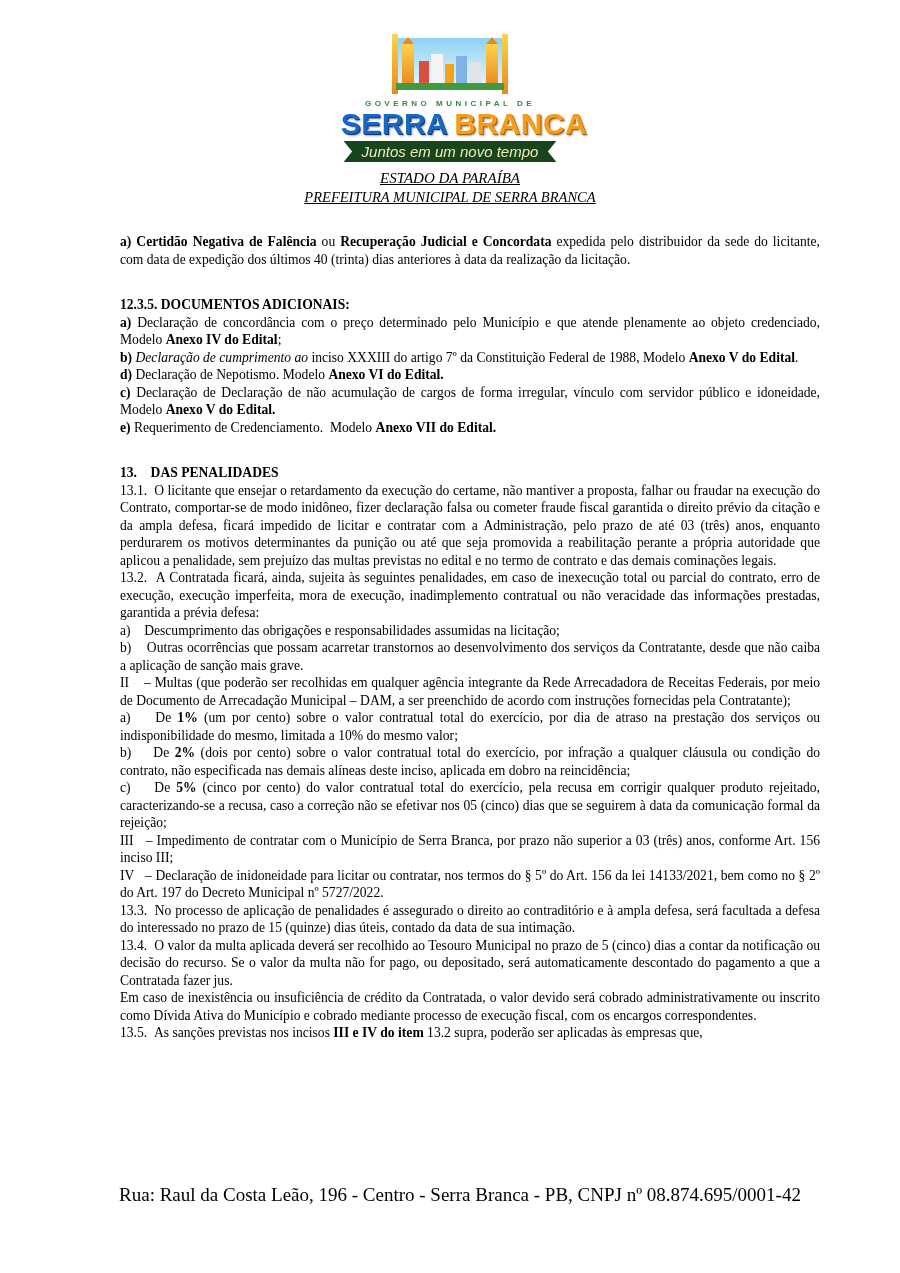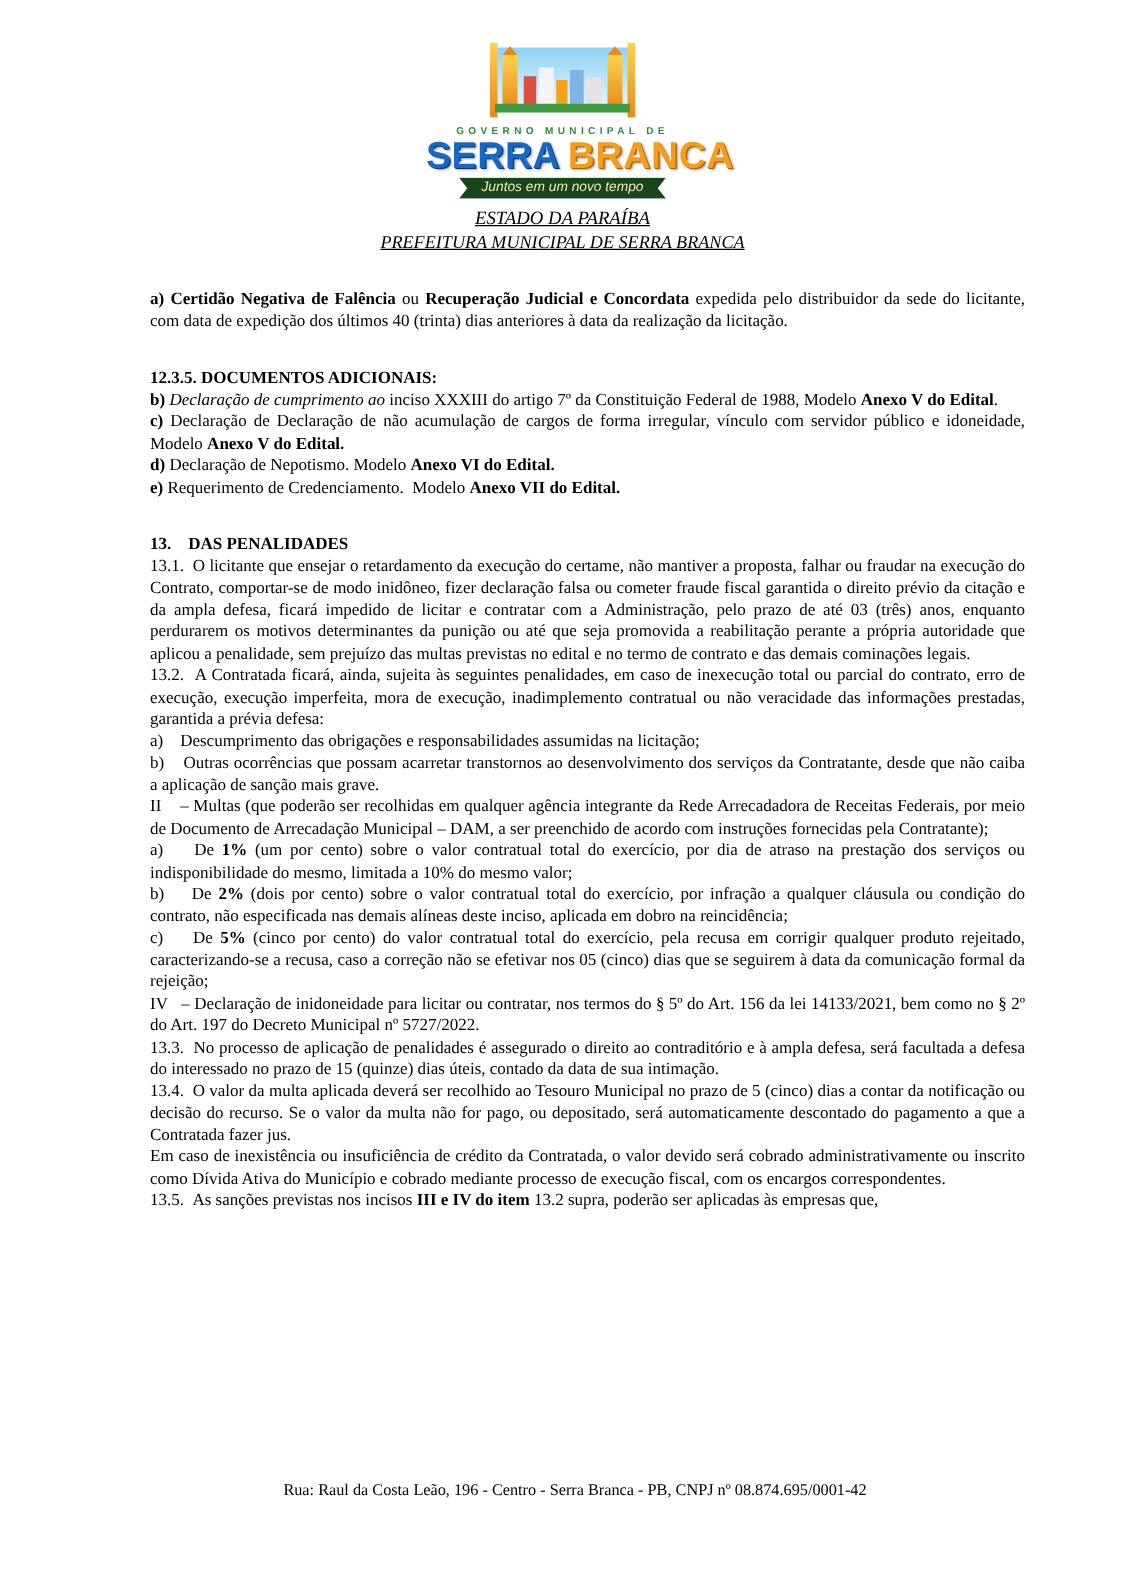--- a/index.html
+++ b/index.html
@@ -35,21 +35,21 @@
   }
   .cityname .branca {
     color: var(--branca-orange, #f59d1a);
     text-shadow: -1px -1px 0 #fff, 1px 1px 0 #a86300, 2px 2px 2px rgba(0,0,0,.35);
   }
   .ribbon {
     display: inline-block;
     background: var(--ribbon-green, #17461d);
     color: #f2e9b8;
     font-family: "Liberation Sans", sans-serif;
-    font-size: 11px; font-style: italic;
+    font-size: 15px; font-style: italic;
     padding: 3px 18px;
     margin-top: 2px;
     clip-path: polygon(0 0, 100% 0, 96% 50%, 100% 100%, 0 100%, 4% 50%);
   }
   .state-line, .muni-line {
     font-weight: normal; font-style: italic; text-decoration: underline;
     line-height: 1.2;
   }
   .state-line { font-size: 15px; margin-top: 7px; }
   .muni-line  { font-size: 14.5px; margin-top: 2px; }
@@ -60,21 +60,21 @@
     text-align: justify;
   }
   .para { margin: 0; }
   .para.sp { margin-top: 28px; }
   .b { font-weight: bold; }
   .i { font-style: italic; }
   .footer {
     position: absolute;
     left: 100px; right: 80px; top: 1184px;
     text-align: center;
-    font-size: 13px;
+    font-size: 19px;
   }
 </style>
 </head>
 <body>
 
 <div class="page">
 
   <div class="header">
     <div class="emblem">
       <svg width="120" height="60" viewBox="0 0 120 60" aria-hidden="true">
@@ -110,33 +110,35 @@
     <div>
       <span class="ribbon">Juntos em um novo tempo</span>
     </div>
     <div class="state-line">ESTADO DA PARAÍBA</div>
     <div class="muni-line">PREFEITURA MUNICIPAL DE SERRA BRANCA</div>
   </div>
 
   <div class="content">
       <p class="para"><span class="b">a) </span><span class="b">Certidão Negativa de Falência</span><span> ou </span><span class="b">Recuperação Judicial e Concordata</span><span> expedida pelo distribuidor da sede do licitante, com data de expedição dos últimos 40 (trinta) dias anteriores à data da realização da licitação.</span></p>
       <p class="para sp"><span class="b">12.3.5.&nbsp;DOCUMENTOS ADICIONAIS</span><span class="b">:</span></p>
+      <p class="para"><span class="b">a) </span><span>Declaração de concordância com o preço determinado pelo Município e que atende plenamente ao objeto credenciado, Modelo </span><span class="b">Anexo IV do Edital</span><span>;</span></p>
       <p class="para"><span class="b">b) </span><span class="i">Declaração de cumprimento ao</span><span> inciso XXXIII do artigo 7º da Constituição Federal de 1988, Modelo </span><span class="b">Anexo V do Edital</span><span>.</span></p>
+      <p class="para"><span class="b">d) </span><span>Declaração de Nepotismo. Modelo </span><span class="b">Anexo VI do Edital.</span></p>
       <p class="para"><span class="b">c) </span><span>Declaração de Declaração de não acumulação de cargos de forma irregular, vínculo com servidor público e idoneidade, Modelo </span><span class="b">Anexo V do Edital.</span></p>
-      <p class="para"><span class="b">d) </span><span>Declaração de Nepotismo. Modelo </span><span class="b">Anexo VI do Edital.</span></p>
       <p class="para"><span class="b">e) </span><span>Requerimento de Credenciamento.&nbsp; Modelo </span><span class="b">Anexo VII do Edital.</span></p>
       <p class="para sp"><span class="b">13.&nbsp;&nbsp;&nbsp;&nbsp;DAS PENALIDADES</span></p>
       <p class="para"><span>13.1.&nbsp;&nbsp;O licitante que ensejar o retardamento da execução do certame, não mantiver a proposta, falhar ou fraudar na execução do Contrato, comportar-se de modo inidôneo, fizer declaração falsa ou cometer fraude fiscal garantida o direito prévio da citação e da ampla defesa, ficará impedido de licitar e contratar com a Administração, pelo prazo de até 03 (três) anos, enquanto perdurarem os motivos determinantes da punição ou até que seja promovida a reabilitação perante a própria autoridade que aplicou a penalidade, sem prejuízo das multas previstas no edital e no termo de contrato e das demais cominações legais.</span></p>
       <p class="para"><span>13.2.&nbsp;&nbsp;A Contratada ficará, ainda, sujeita às seguintes penalidades, em caso de inexecução total ou parcial do contrato, erro de execução, execução imperfeita, mora de execução, inadimplemento contratual ou não veracidade das informações prestadas, garantida a prévia defesa:</span></p>
       <p class="para"><span>a)&nbsp;&nbsp;&nbsp;&nbsp;Descumprimento das obrigações e responsabilidades assumidas na licitação;</span></p>
       <p class="para"><span>b)&nbsp;&nbsp;&nbsp;&nbsp;Outras ocorrências que possam acarretar transtornos ao desenvolvimento dos serviços da Contratante, desde que não caiba a aplicação de sanção mais grave.</span></p>
       <p class="para"><span>II&nbsp;&nbsp;&nbsp;&nbsp;– Multas (que poderão ser recolhidas em qualquer agência integrante da Rede Arrecadadora de Receitas Federais, por meio de Documento de Arrecadação Municipal – DAM, a ser preenchido de acordo com instruções fornecidas pela Contratante);</span></p>
       <p class="para"><span>a)&nbsp;&nbsp;&nbsp;&nbsp;De </span><span class="b">1%</span><span> (um por cento) sobre o valor contratual total do exercício, por dia de atraso na prestação dos serviços ou indisponibilidade do mesmo, limitada a 10% do mesmo valor;</span></p>
       <p class="para"><span>b)&nbsp;&nbsp;&nbsp;&nbsp;De </span><span class="b">2%</span><span> (dois por cento) sobre o valor contratual total do exercício, por infração a qualquer cláusula ou condição do contrato, não especificada nas demais alíneas deste inciso, aplicada em dobro na reincidência;</span></p>
       <p class="para"><span>c)&nbsp;&nbsp;&nbsp;&nbsp;De </span><span class="b">5%</span><span> (cinco por cento) do valor contratual total do exercício, pela recusa em corrigir qualquer produto rejeitado, caracterizando-se a recusa, caso a correção não se efetivar nos 05 (cinco) dias que se seguirem à data da comunicação formal da rejeição;</span></p>
+      <p class="para"><span>III&nbsp;&nbsp;&nbsp;– Impedimento de contratar com o Município de Serra Branca, por prazo não superior a 03 (três) anos, conforme Art. 156 inciso III;</span></p>
       <p class="para"><span>IV&nbsp;&nbsp;&nbsp;– Declaração de inidoneidade para licitar ou contratar, nos termos do § 5º do Art. 156 da lei 14133/2021, bem como no § 2º do Art. 197 do Decreto Municipal nº 5727/2022.</span></p>
       <p class="para"><span>13.3.&nbsp;&nbsp;No processo de aplicação de penalidades é assegurado o direito ao contraditório e à ampla defesa, será facultada a defesa do interessado no prazo de 15 (quinze) dias úteis, contado da data de sua intimação.</span></p>
       <p class="para"><span>13.4.&nbsp;&nbsp;O valor da multa aplicada deverá ser recolhido ao Tesouro Municipal no prazo de 5 (cinco) dias a contar da notificação ou decisão do recurso. Se o valor da multa não for pago, ou depositado, será automaticamente descontado do pagamento a que a Contratada fazer jus.</span></p>
       <p class="para"><span>Em caso de inexistência ou insuficiência de crédito da Contratada, o valor devido será cobrado administrativamente ou inscrito como Dívida Ativa do Município e cobrado mediante processo de execução fiscal, com os encargos correspondentes.</span></p>
       <p class="para"><span>13.5.&nbsp;&nbsp;As sanções previstas nos incisos </span><span class="b">III e IV do item</span><span> 13.2 supra, poderão ser aplicadas às empresas que,</span></p>
     </div>
 
   <div class="footer">Rua: Raul da Costa Leão, 196 - Centro - Serra Branca - PB, CNPJ nº 08.874.695/0001-42</div>
 
 </div>

